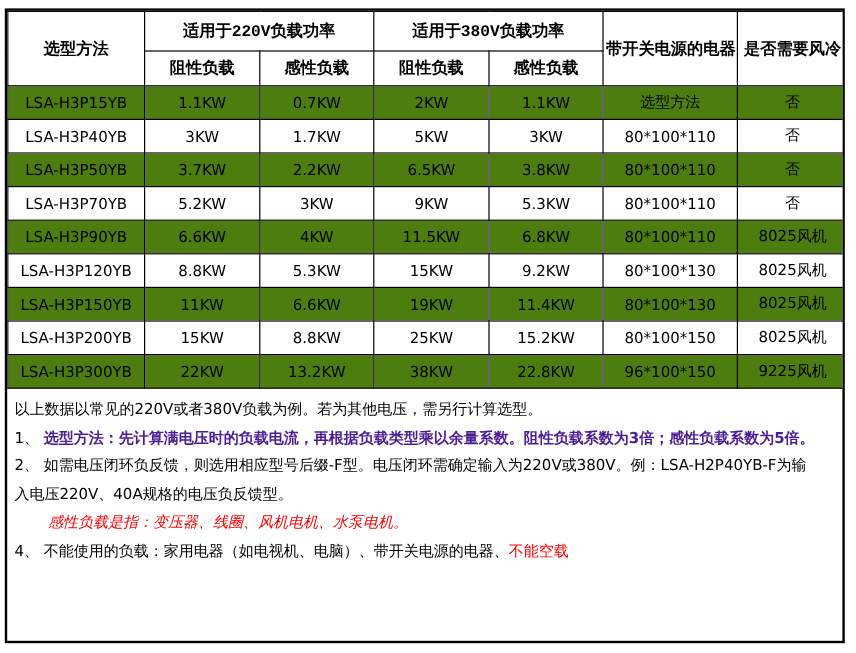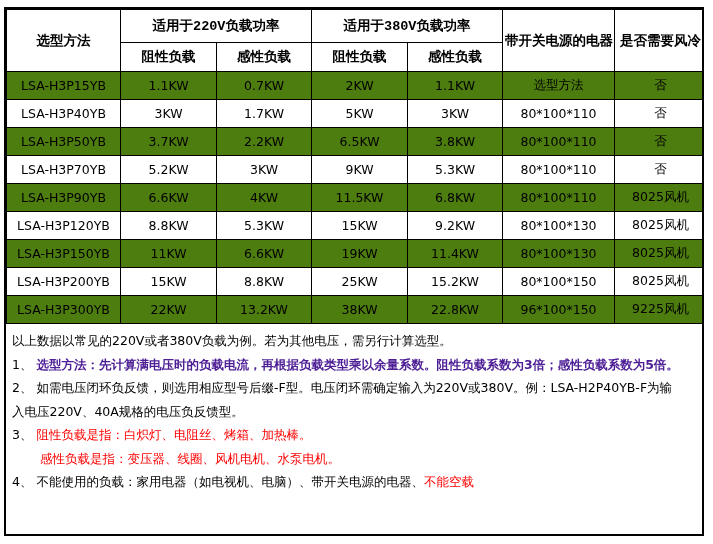--- a/index.html
+++ b/index.html
@@ -49,21 +49,21 @@
     background: #ffffff;
   }
   .spec-table tbody tr.hl td { background: #4d7c0f; }
   .notes {
     padding: 5px 20px 0 6px;
     font-size: 12.5px;
     color: #000000;
     line-height: 23.5px;
   }
   .note-line { white-space: normal; }
-  .note-line.indent { padding-left: 28px; }
+  .note-line.indent { padding-left: 28px; font-style: italic; }
   .seg-black { color: #000000; }
   .seg-blue-bold { color: #4c1d95; font-weight: bold; }
   .seg-red { color: #FC0000; }
 </style>
 </head>
 <body>
 
 <div class="sheet">
   <table class="spec-table">
     <colgroup>
@@ -171,17 +171,16 @@
           <td>22.8KW</td>
           <td>96*100*150</td>
           <td>9225风机</td>
         </tr>
       </tbody>
   </table>
   <div class="notes" id="notes">
       <div class="note-line"><span class="seg-black">以上数据以常见的220V或者380V负载为例。若为其他电压，需另行计算选型。</span></div>
       <div class="note-line"><span class="seg-black">1、 </span><span class="seg-blue-bold">选型方法：先计算满电压时的负载电流，再根据负载类型乘以余量系数。阻性负载系数为3倍；感性负载系数为5倍。</span></div>
       <div class="note-line"><span class="seg-black">2、 如需电压闭环负反馈，则选用相应型号后缀-F型。电压闭环需确定输入为220V或380V。例：LSA-H2P40YB-F为输入电压220V、40A规格的电压负反馈型。</span></div>
-      <div class="note-line"><span class="seg-black">3、 </span><span class="seg-red">阻性负载是指：白炽灯、电阻丝、烤箱、加热棒。</span></div>
       <div class="note-line indent"><span class="seg-red">感性负载是指：变压器、线圈、风机电机、水泵电机。</span></div>
       <div class="note-line"><span class="seg-black">4、 不能使用的负载：家用电器（如电视机、电脑）、带开关电源的电器、</span><span class="seg-red">不能空载</span></div>
     </div>
 </div>
 
 </body></html>

